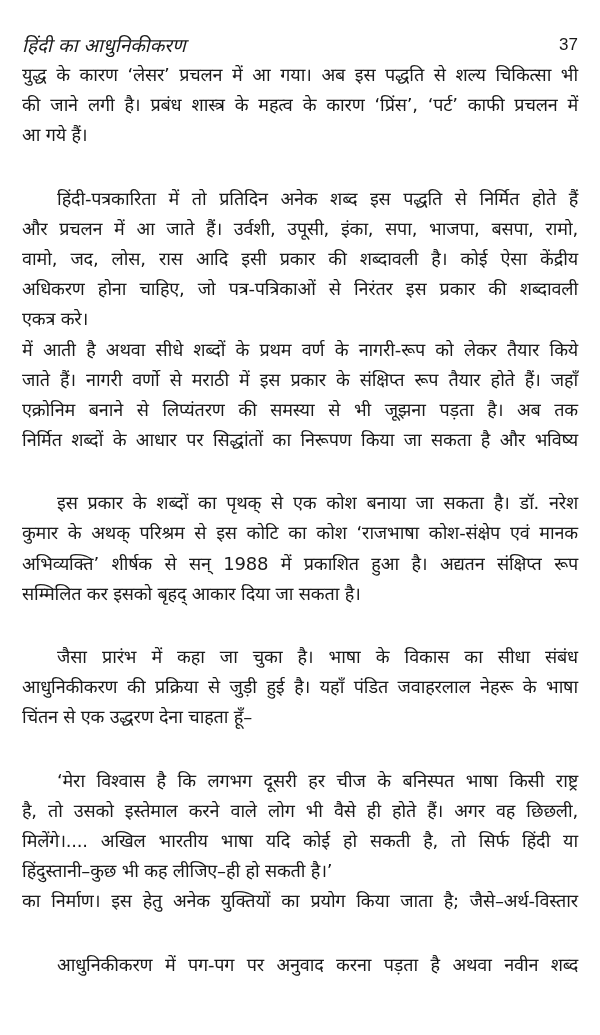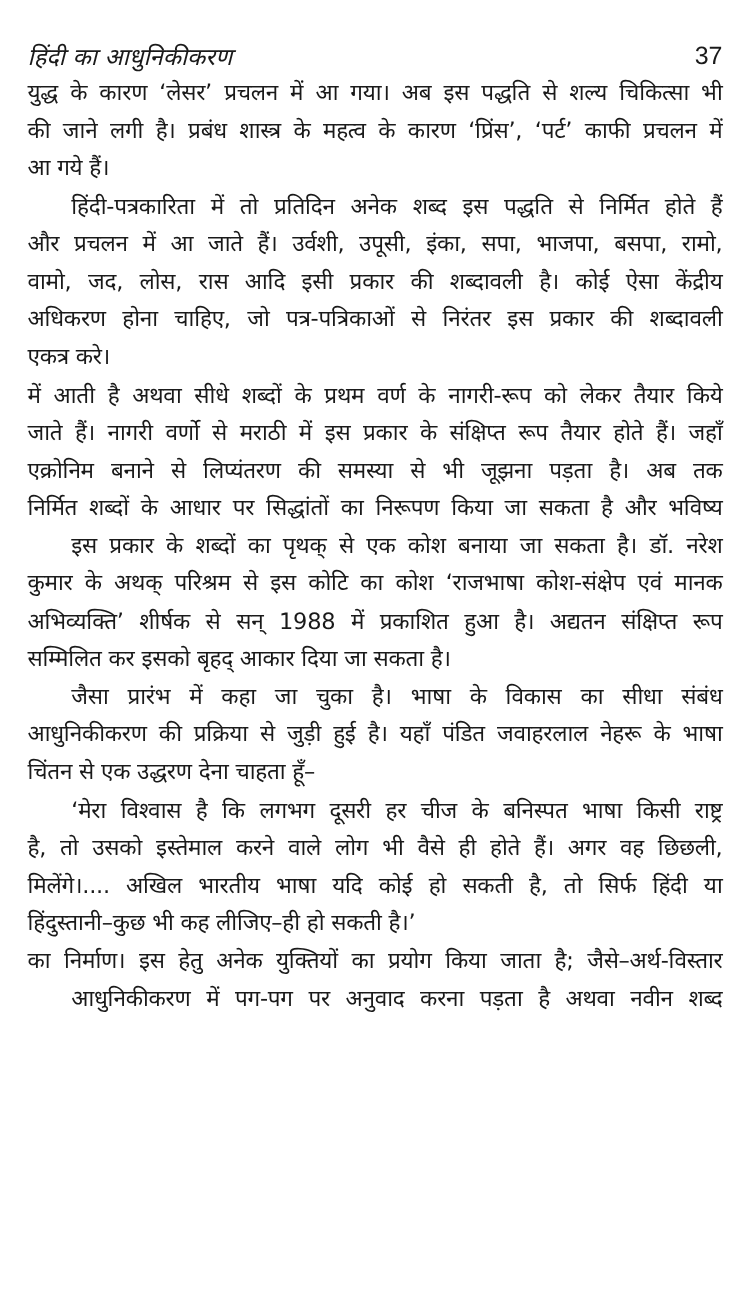--- a/index.html
+++ b/index.html
@@ -26,40 +26,41 @@
     justify-content: space-between;
     align-items: center;
     height: 30px;
     font-size: 19px;
   }
   .running-title {
     font-style: italic;
   }
   .page-number {
     font-family: "Liberation Sans", sans-serif;
-    font-size: 20px;
+    font-size: 17px;
   }
   .body-text {
     margin-top: 0;
   }
   .line {
     display: block;
     height: 30.2px;
     line-height: 30.2px;
     font-size: 18px;
     white-space: nowrap;
     text-align: justify;
     text-align-last: justify;
     letter-spacing: -0.2px;
   }
   .line.last {
     text-align-last: left;
   }
   .line.indent {
     padding-left: 35px;
+    margin-top: 33px;
   }
 </style>
 </head>
 <body>
 
 <div class="page">
   <div class="running-head">
     <span class="running-title">हिंदी का आधुनिकीकरण</span>
     <span class="page-number">37</span>
   </div>

